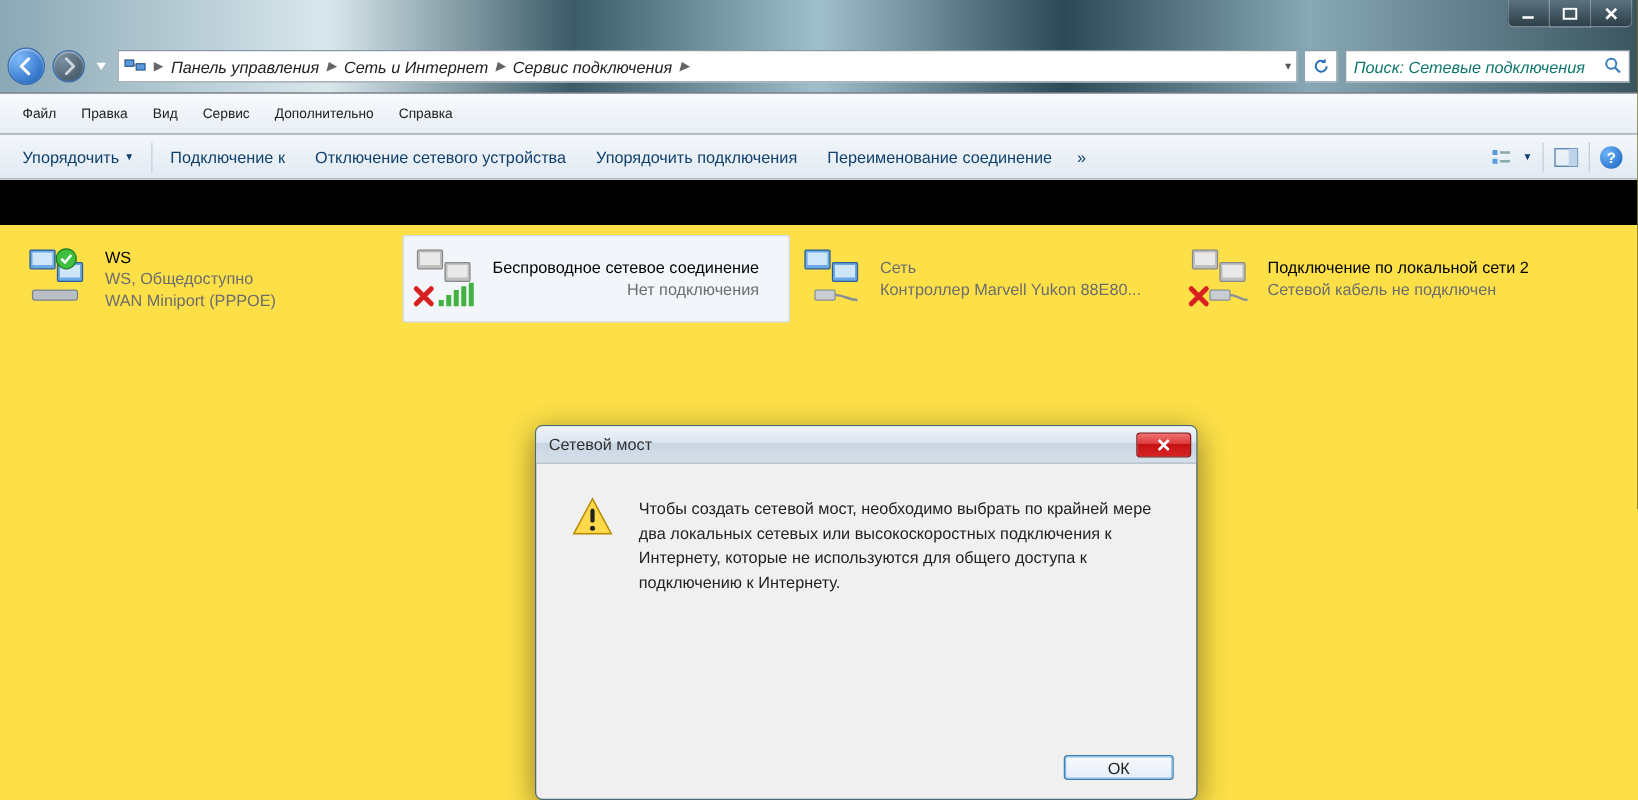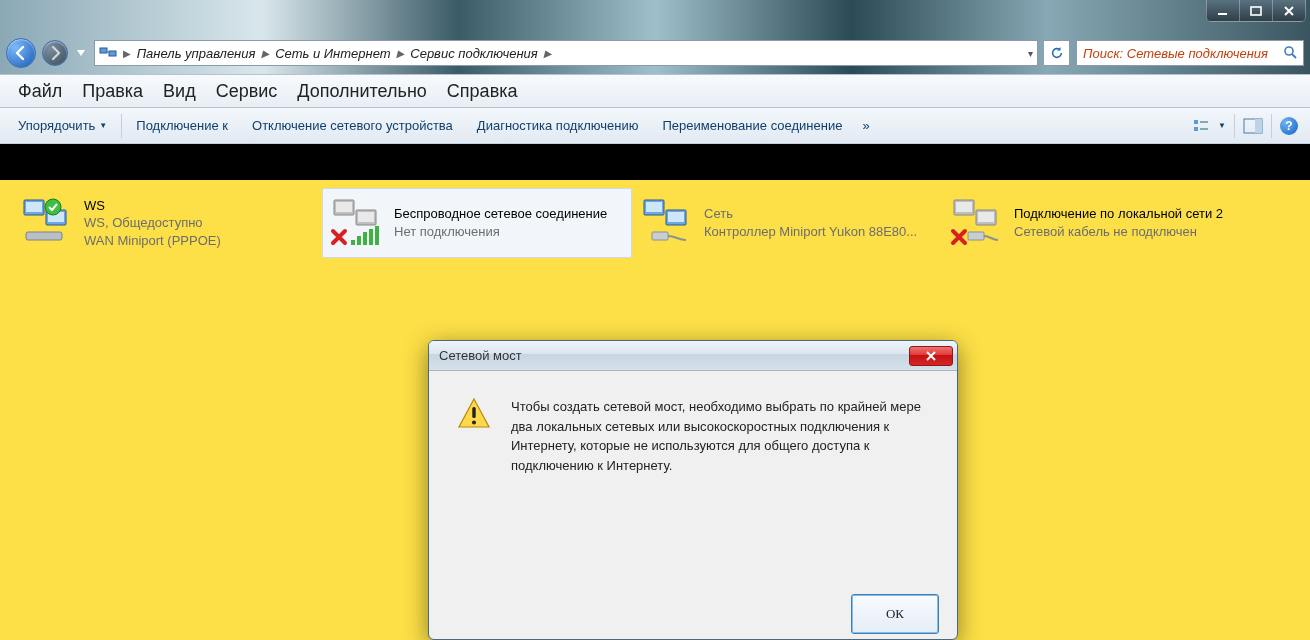--- a/index.html
+++ b/index.html
@@ -44,28 +44,28 @@
   .addricon { width:18px; height:16px; display:flex; align-items:center; justify-content:center; }
   .crumb { display:flex; align-items:center; gap:6px;font-style:italic; }
   .crumb-sep { color:#666; font-size:10px; }
   .refresh-btn {
     width:26px; height:26px; border:1px solid #8a9aa8; border-left:none; background:#fff;
     display:flex; align-items:center; justify-content:center;
   }
   .refresh-btn svg { width:14px; height:14px; }
   .searchfield {
     width:228px; height:26px; background:#fff; border:1px solid #8a9aa8;
-    display:flex; align-items:center; padding:0 6px; color:#c2410c; font-style:italic; font-size:13px; gap:6px;
+    display:flex; align-items:center; padding:0 6px; color:#0f766e; font-style:italic; font-size:13px; gap:6px;
   }
 
   
   .menubar {
     height:22px; background:linear-gradient(#f7fafd,#e8eef5); border-top:1px solid #b6c2cd;
     border-bottom:1px solid #b6c2cd; display:flex; align-items:center; padding: 16px 8px; gap:0;
-    font-size:18px; color:#222;
+    font-size:11px; color:#222;
   }
   .menuitem { padding: 2px 10px; cursor:default; }
 
   
   .toolbar {
     height:36px; background:linear-gradient(#f3f7fb,#e1e9f2);
     border-bottom:1px solid #c4cfd9; display:flex; align-items:center; padding:0 6px;
     font-size:13px; color:#11406c;
   }
   .toolbtn { padding: 4px 12px; display:flex; align-items:center; gap:4px; cursor:default; }
@@ -83,21 +83,21 @@
   .content {
     height: calc(640px - 32px - 42px - 22px - 36px);
     background:#fde047; display:flex; flex-wrap:wrap; align-content:flex-start; padding:8px 12px; gap:0;
     position:relative;
     margin-top:36px;
   }
   .conn-item {
     width: 310px; height: 70px; display:flex; padding:4px 6px; gap:10px;
     font-size:13px;
   }
-  .conn-item.selected { background:#f2f6fb; border:1px solid #d0dae5; border-radius:2px; padding:3px 5px; }
+  .conn-item.selected { background:#f2f6fb; border:1px solid #d0dae5; border-radius:2px; padding:3px 5px;text-align:right; }
   .conn-iconwrap { width:56px; height:56px; position:relative; flex-shrink:0; }
   .conn-text { display:flex; flex-direction:column; justify-content:center; line-height:1.35; overflow:hidden; }
   .conn-title { color:#000; white-space:nowrap; overflow:hidden; text-overflow:ellipsis; }
   .conn-sub   { color:#6d6d6d; white-space:nowrap; overflow:hidden; text-overflow:ellipsis; }
 
   
   .dialog-mask {
     position:absolute; left:0; top:0; right:0; bottom:0; pointer-events:none;
   }
   .dialog {
@@ -118,24 +118,24 @@
   }
   .dlg-close svg { width:12px; height:12px; fill:#fff; }
   .dlg-body { padding: 26px 34px 10px 28px; display:flex; gap:18px;justify-content:flex-end; }
   .dlg-icon { width:36px; flex-shrink:0; }
   .dlg-text { font-size:13px; color:#222; line-height:1.5; }
   .dlg-footer {
     position:absolute; bottom:0; left:0; right:0; height:50px; display:flex;
     align-items:center; justify-content:flex-end; padding:0 18px;
   }
   .dlg-ok {
-    width:88px; height:40px; border:1px solid #3c7fb1; border-radius:3px;
+    width:88px; height:20px; border:1px solid #3c7fb1; border-radius:3px;
     background:linear-gradient(#f8fbfe, #e4edf7);
     box-shadow: 0 0 0 1px #84bdee inset; font-size:13px; color:#222;
-    display:flex; align-items:center; justify-content:center;font-family:Liberation Serif, serif;
+    display:flex; align-items:center; justify-content:center;
   }
 
   
   .net-svg { width:56px; height:56px; }
   .overlay { position:absolute; }
 </style>
 </head>
 <body>
 
 <div class="titlebar">
@@ -227,21 +227,21 @@
 </div>
 
 <div class="toolbar">
   <div class="toolbtn">
     <span>Упорядочить</span>
     <span class="tool-dd">▼</span>
   </div>
   <div class="toolsep"></div>
   <div class="toolbtn">Подключение к</div>
   <div class="toolbtn">Отключение сетевого устройства</div>
-  <div class="toolbtn">Диагностика подключению</div>
+  <div class="toolbtn">Упорядочить подключения</div>
   <div class="toolbtn">Переименование соединение</div>
   <div class="toolbtn tool-overflow">»</div>
   <div class="tool-spacer"></div>
   <div class="viewbtn">
     <svg width="22" height="16" viewBox="0 0 22 16">
         <rect x="1" y="2" width="4" height="4" fill="#5a9bde"></rect>
         <rect x="1" y="9" width="4" height="4" fill="#5a9bde"></rect>
         <rect x="7" y="3" width="8" height="2" fill="#8aa"></rect>
         <rect x="7" y="10" width="8" height="2" fill="#8aa"></rect>
       </svg>
@@ -320,21 +320,21 @@
         <rect x="6" y="8" width="20" height="15" rx="1" fill="#6aa8e6" stroke="#2c5d90"></rect>
         <rect x="8" y="10" width="16" height="10" fill="#cfe5f8"></rect>
         <rect x="28" y="18" width="20" height="15" rx="1" fill="#6aa8e6" stroke="#2c5d90"></rect>
         <rect x="30" y="20" width="16" height="10" fill="#cfe5f8"></rect>
         <rect x="14" y="40" width="16" height="8" rx="1" fill="#c8cdd1" stroke="#8a9096"></rect>
         <path d="M30 44 C38 44 40 48 48 48" stroke="#8a9096" fill="none" stroke-width="2"></path>
       </svg>
     </div>
     <div class="conn-text">
       <div class="conn-sub">Сеть</div>
-      <div class="conn-sub">Контроллер Miniport Yukon 88E80...</div>
+      <div class="conn-sub">Контроллер Marvell Yukon 88E80...</div>
     </div>
   </div>
 
   <div class="conn-item">
     <div class="conn-iconwrap">
       <svg class="net-svg" viewBox="0 0 56 56">
         <rect x="6" y="8" width="20" height="15" rx="1" fill="#bfbfbf" stroke="#888"></rect>
         <rect x="8" y="10" width="16" height="10" fill="#e9e9e9"></rect>
         <rect x="28" y="18" width="20" height="15" rx="1" fill="#bfbfbf" stroke="#888"></rect>
         <rect x="30" y="20" width="16" height="10" fill="#e9e9e9"></rect>

